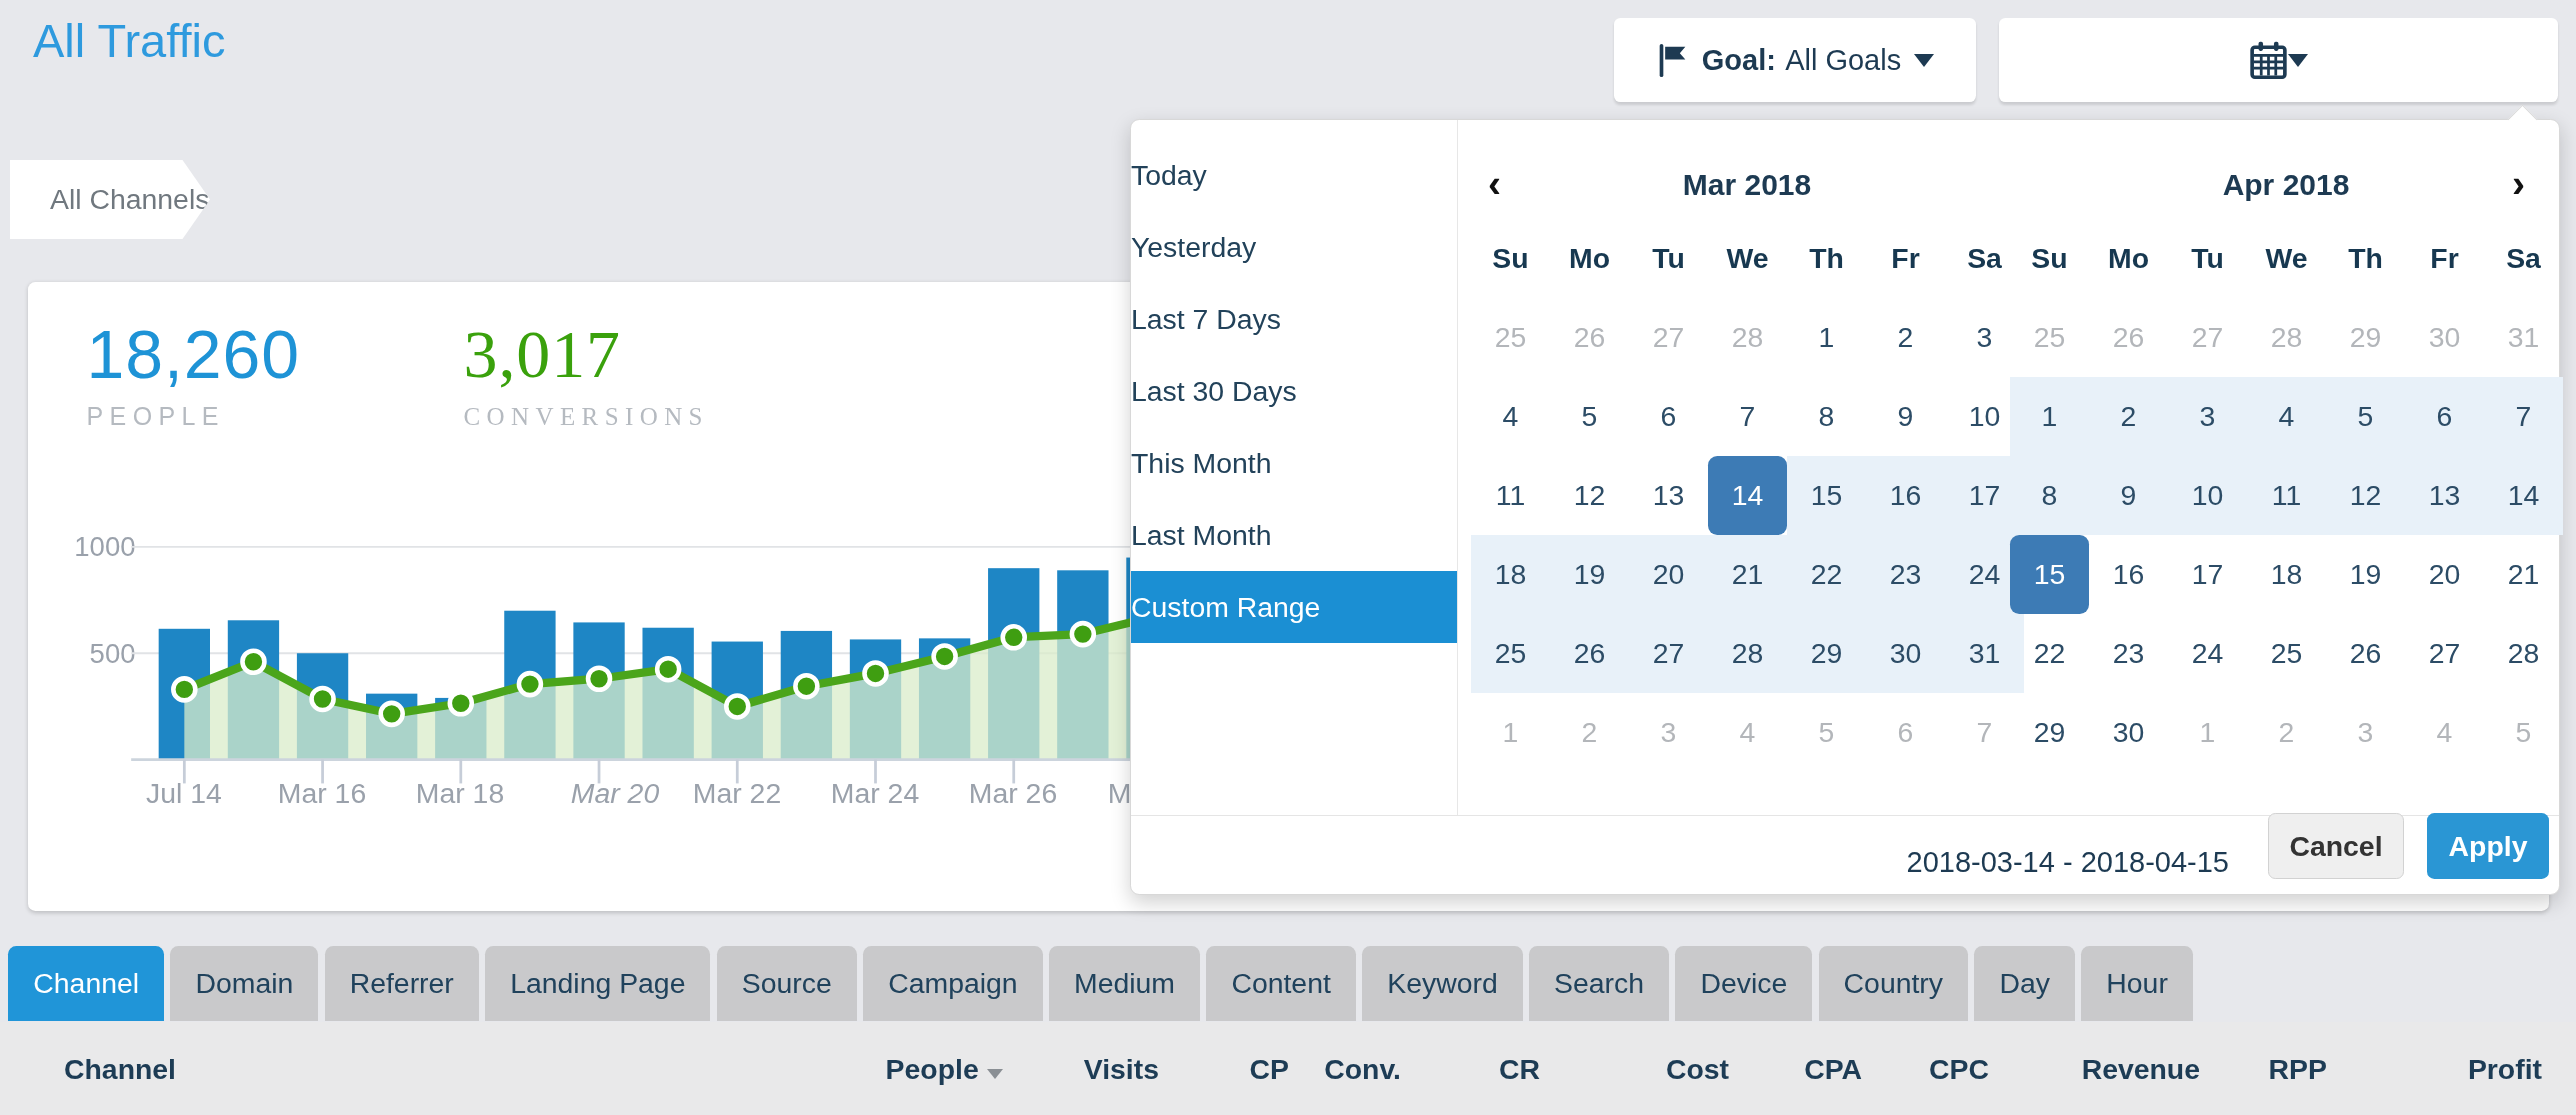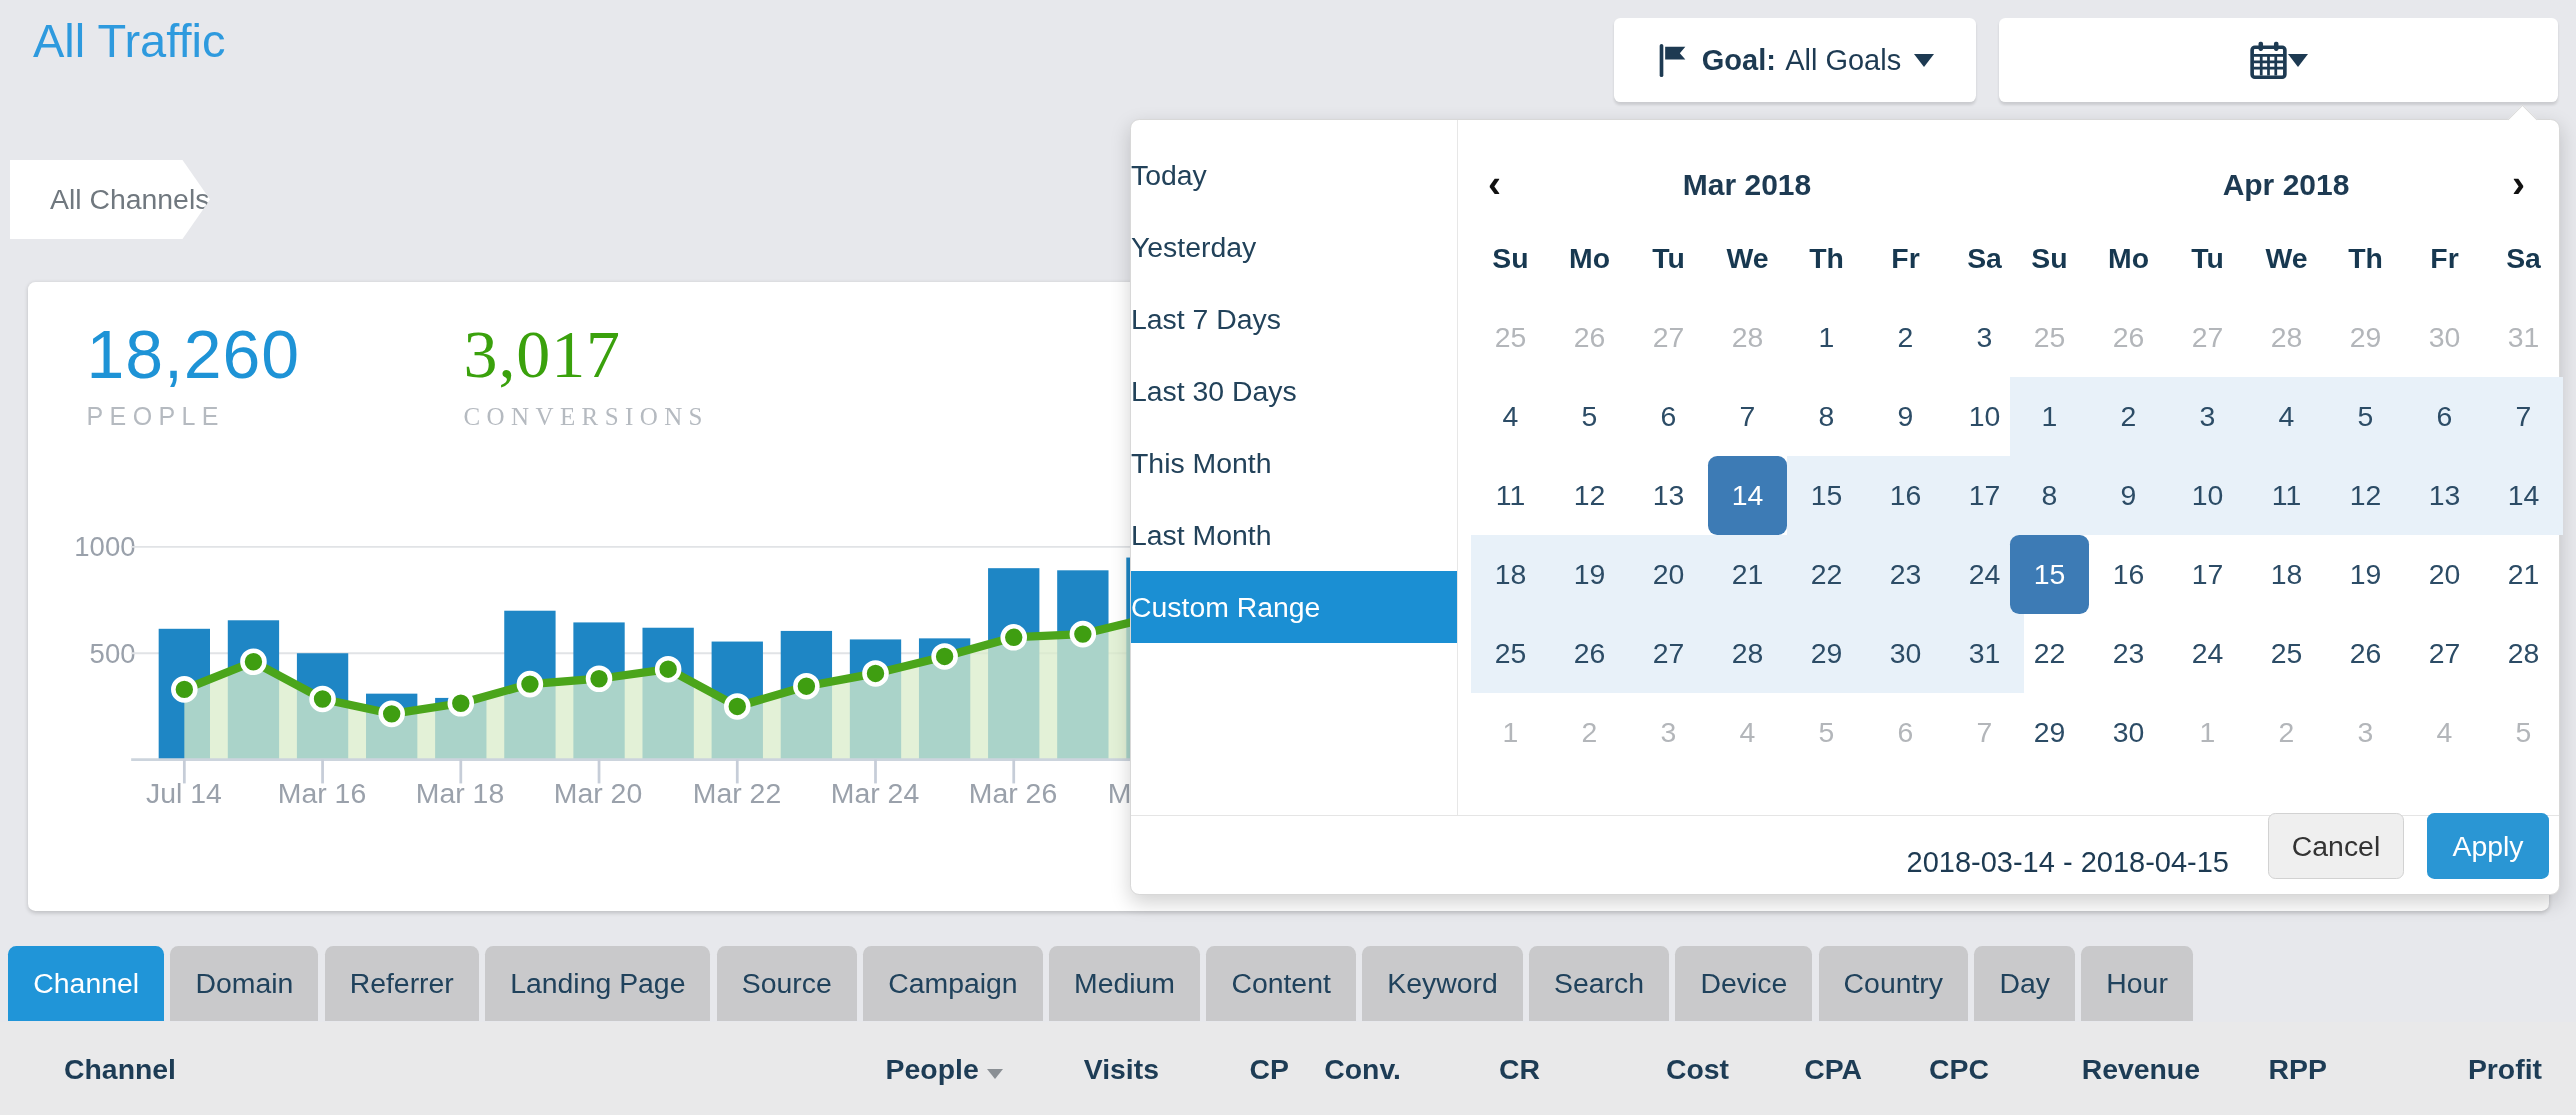--- a/index.html
+++ b/index.html
@@ -53,21 +53,21 @@
   #nav-prev{left:357px;} #nav-next{left:1381px;}
   .cal-grid{position:absolute;top:99px;display:grid;grid-template-columns:repeat(7,79px);grid-auto-rows:79px;}
   .cal-cell{display:flex;align-items:center;justify-content:center;font-size:28.4px;color:#2c4c66;cursor:pointer;}
   .cal-cell.wd{font-weight:bold;color:#173850;cursor:default;}
   .cal-cell.muted{color:#b3b6ba;}
   .cal-cell.range{background:#e8f1f9;}
   .cal-cell.sel{background:#3d7bb5;color:#fff;border-radius:9.2px;}
 
   .dd-footer-line{position:absolute;left:0;top:695px;width:100%;height:0.9px;background:#e5e5e5;}
   .dd-range-text{position:absolute;top:726px;right:330px;font-size:29px;color:#1d3a52;}
-  .dd-btn{position:absolute;top:693px;height:66px;border-radius:7.3px;font-size:28.4px;font-weight:normal;
+  .dd-btn{position:absolute;top:693px;height:66px;border-radius:7.3px;font-size:28.4px;font-weight:bold;
           display:flex;align-items:center;justify-content:center;cursor:pointer;box-sizing:border-box;}
   #btn-cancel{right:155px;width:136px;background:#efefef;border:0.9px solid #d2d2d2;color:#333;}
   #btn-apply{right:10px;width:122px;background:#2a96d4;color:#fff;}
 
   
   .tabs{position:absolute;left:8.3px;top:946px;display:flex;gap:6.4px;}
   .tab{height:75px;padding:0 25px;display:flex;align-items:center;background:#c9c9cb;color:#20425c;
        font-size:28.4px;border-radius:8.3px 8.3px 0 0;cursor:pointer;white-space:nowrap;}
   .tab.active{background:#2095d8;color:#fff;}
   .thead{position:absolute;left:0;top:1022px;width:2576px;height:94px;background:#e9e9ea;
@@ -163,21 +163,21 @@
         <circle cx="812" cy="175.04" r="12" fill="#3f9e11" stroke="#fff" stroke-width="5"></circle>
         <circle cx="887.4000000000001" cy="156.48" r="12" fill="#3f9e11" stroke="#fff" stroke-width="5"></circle>
         <circle cx="962.8000000000001" cy="135.6" r="12" fill="#3f9e11" stroke="#fff" stroke-width="5"></circle>
         <circle cx="1038.2" cy="132.12" r="12" fill="#3f9e11" stroke="#fff" stroke-width="5"></circle>
         <circle cx="1113.6000000000001" cy="113.56" r="12" fill="#3f9e11" stroke="#fff" stroke-width="5"></circle>
       </svg>
     <div id="xlabels">
         <div class="xlab" style="left: 83px;">Jul 14</div>
         <div class="xlab" style="left: 221px;">Mar 16</div>
         <div class="xlab" style="left: 359px;">Mar 18</div>
-        <div class="xlab" style="left: 497px;">Mar 20</div>
+        <div class="xlab" style="left: 514px; font-style: italic;">Mar 20</div>
         <div class="xlab" style="left: 636px;">Mar 22</div>
         <div class="xlab" style="left: 774px;">Mar 24</div>
         <div class="xlab" style="left: 912px;">Mar 26</div>
         <div class="xlab" style="left: 1051px;">Mar 28</div>
       </div>
   </div>
 
   <div class="dd-panel">
     <div class="dd-notch"></div>
     <div class="quick" id="quick-links">

